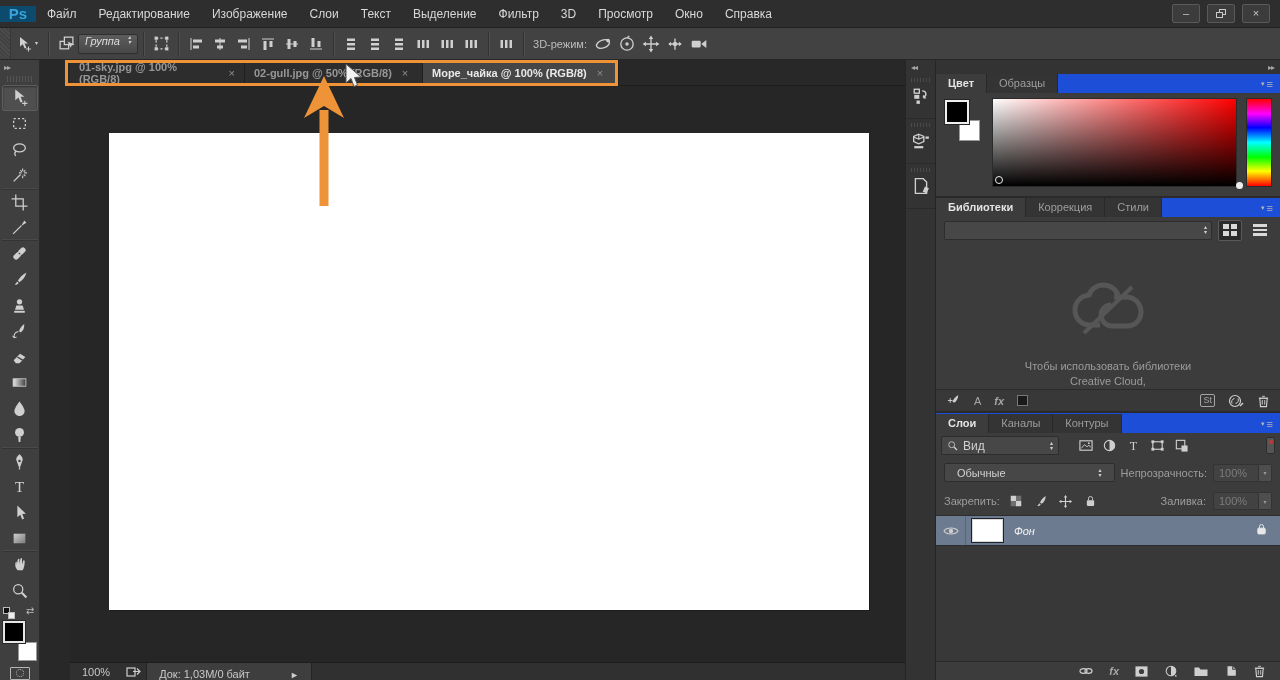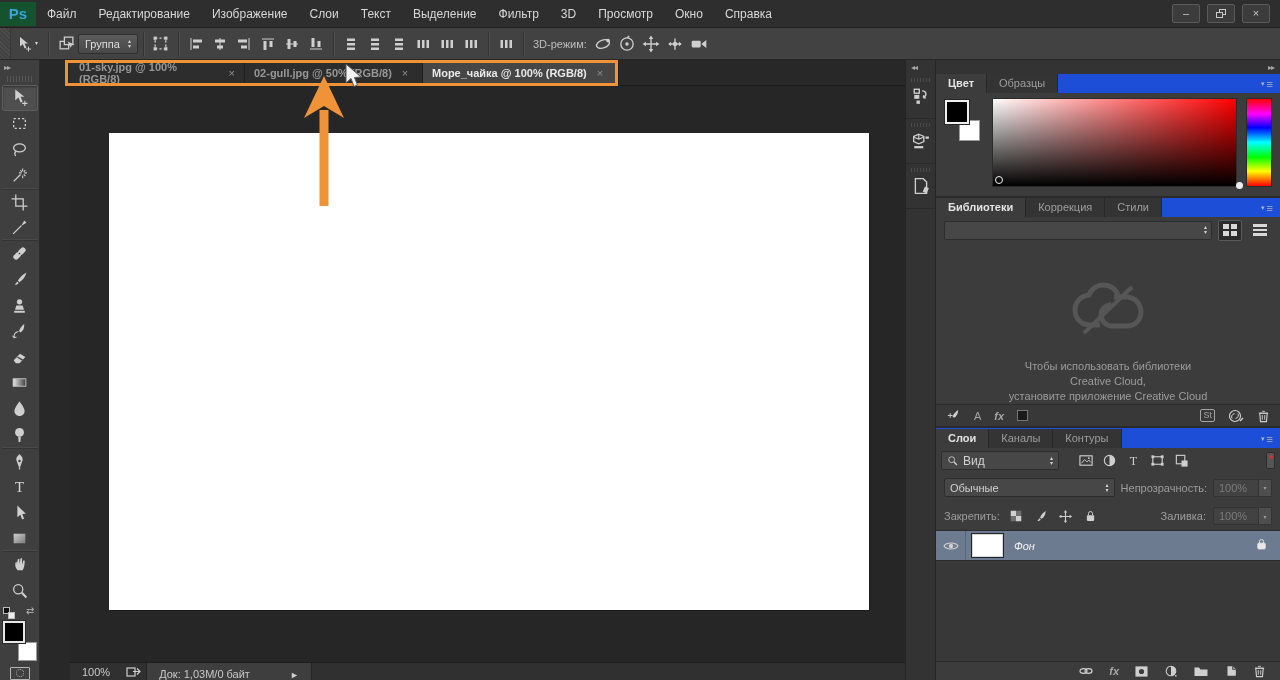--- a/index.html
+++ b/index.html
@@ -2,36 +2,36 @@
 <html><head>
 <meta charset="utf-8">
 <style>
   * { box-sizing: border-box; margin: 0; padding: 0; }
   html,body { width:1280px; height:680px; overflow:hidden; }
   body { font-family:"Liberation Sans", sans-serif; background:#282828; color:#d6d6d6; font-size:12px; }
   .app { width:1280px; height:680px; display:flex; flex-direction:column; }
 
   
   .menubar { height:28px; background:#2e2e2e; border-bottom:1px solid #202020; display:flex; align-items:center; }
-  .ps-logo { width:36px; height:24px; background:#14532d; color:#3ba3dc; font-weight:bold; font-size:15px; display:flex; align-items:center; justify-content:center; }
+  .ps-logo { width:36px; height:16px; background:#0c4a6e; color:#3ba3dc; font-weight:bold; font-size:15px; display:flex; align-items:center; justify-content:center; }
   .menu-items { display:flex; align-items:center; height:100%; }
   .menu-item { padding:0 11px; color:#d8d8d8; font-size:12px; line-height:28px; cursor:default; }
   .win-controls { margin-left:auto; display:flex; gap:7px; padding-right:10px; }
   .win-btn { width:28px; height:19px; background:#3c3c3c; border:1px solid #5a5a5a; border-radius:2px; color:#c9c9c9; display:flex; align-items:center; justify-content:center; font-size:11px; line-height:1; }
   .restore-glyph { position:relative; width:10px; height:9px; }
   .restore-glyph i { position:absolute; border:1px solid #c9c9c9; width:7px; height:6px; }
   .restore-glyph i:first-child { right:0; top:0; }
   .restore-glyph i:last-child { left:0; bottom:0; background:#3c3c3c; }
 
   
   .optionsbar { height:32px; background:#424242; border-bottom:1px solid #272727; display:flex; align-items:center; font-size:11px; color:#c6c6c6; }
   .grip-v { width:11px; height:100%; background:repeating-linear-gradient(45deg,#4e4e4e 0 1px,transparent 1px 3px); border-right:1px solid #373737; }
   .ob-item { display:flex; align-items:center; padding:0 5px; gap:3px; }
   .ob-div { width:1px; height:24px; background:#333; box-shadow:1px 0 0 #4f4f4f; margin:0 5px; }
-  .ob-select { background:linear-gradient(#5c5c5c,#484848); border:1px solid #2f2f2f; border-radius:2px; height:20px; display:flex; align-items:center; padding:0 6px; gap:8px; color:#dedede; }
+  .ob-select { background:linear-gradient(#5c5c5c,#484848); border:1px solid #2f2f2f; border-radius:2px; height:20px; display:flex; align-items:flex-start; padding:0 6px; gap:8px; color:#dedede;font-style:italic; }
   .spin { display:flex; flex-direction:column; font-size:6px; line-height:5px; color:#cfcfcf; }
   .ob-icon { width:24px; height:22px; display:flex; align-items:center; justify-content:center; }
   .ob-label { color:#bdbdbd; padding:0 4px; }
   svg.t { stroke:#cfcfcf; fill:none; stroke-width:1.2; }
   svg.t .f { fill:#cfcfcf; stroke:none; }
   svg.t .thin { stroke-width:1; }
 
   
   .workspace { flex:1; display:flex; min-height:0; }
 
@@ -122,21 +122,21 @@
 
   
   .layers-tabs { height:20px; }
   .filter-row { height:25px; display:flex; align-items:center; padding:0 5px; gap:3px; }
   .filter-select { width:118px; height:19px; background:#474747; border:1px solid #2d2d2d; border-radius:2px; display:flex; align-items:center; gap:5px; padding:0 5px; color:#d2d2d2; }
   .filter-select .spin { margin-left:auto; }
   .f-icon { width:21px; height:19px; display:flex; align-items:center; justify-content:center; }
   .f-toggle { margin-left:auto; width:9px; height:17px; background:#555; border:1px solid #2d2d2d; border-radius:2px; position:relative; }
   .f-toggle i { position:absolute; left:1.5px; top:2px; width:4px; height:4px; border-radius:50%; background:#c33; }
   .blend-row { height:29px; display:flex; align-items:center; padding:0 8px; gap:6px; color:#9d9d9d; font-size:11px; }
-  .blend-select { width:185px; height:19px; background:#474747; border:1px solid #2d2d2d; border-radius:2px; display:flex; align-items:center; padding:0 5px; color:#d2d2d2; }
+  .blend-select { width:185px; height:19px; background:#474747; border:1px solid #2d2d2d; border-radius:2px; display:flex; align-items:center; padding:0 12px; color:#d2d2d2; }
   .blend-select .spin { margin-left:auto; }
   .val-box { width:46px; height:18px; background:#424242; border:1px solid #333; border-radius:2px; display:flex; align-items:center; color:#7c7c7c; padding-left:5px; }
   .val-dd { width:13px; height:18px; background:#4e4e4e; border:1px solid #333; border-left:none; border-radius:0 2px 2px 0; display:flex; align-items:center; justify-content:center; font-size:6px; color:#9a9a9a; }
   .lock-row { height:28px; display:flex; align-items:center; padding:0 8px; gap:7px; color:#9d9d9d; font-size:11px; }
   .lk-icon { width:18px; height:17px; display:flex; align-items:center; justify-content:center; }
   .layer-list { flex:1; background:#383838; border-top:1px solid #2c2c2c; overflow:hidden; }
   .layer-row { height:30px; background:#6d7b90; display:flex; align-items:center; border-bottom:1px solid #2d2d2d; }
   .eye-cell { width:30px; height:100%; display:flex; align-items:center; justify-content:center; border-right:1px solid #5a6678; }
   .thumb { width:31px; height:23px; background:#fff; border:1px solid #d8d8d8; outline:1px solid #20242a; margin:0 11px 0 6px; }
   .layer-name { font-size:11px; font-style:italic; color:#f2f2f2; }
@@ -648,21 +648,20 @@
         <svg class="cc-icon" viewBox="0 0 76 58">
           <g fill="none" stroke="#565656" stroke-width="5">
             <path d="M30,44 H20 C11,44 5,37 5,29 C5,21 11,15 19,14 C21,8 27,4 33,4 C40,4 46,8 48,14"></path>
             <path d="M44,16 H56 C65,16 71,23 71,31 C71,39 65,45 57,45 H42 C36,45 31,40 31,34 C31,28 36,24 41,24"></path>
             <path d="M14,52 L62,6" stroke-width="4"></path>
           </g>
         </svg>
         <div class="lib-msg">
           <div>Чтобы использовать библиотеки</div>
           <div>Creative Cloud,</div>
-          <div>установите приложение Creative Cloud</div>
         </div>
       </div>
       <div class="lib-footer">
         <svg class="t" width="15" height="15" viewBox="0 0 16 16">
             <path class="f" d="M13,2 C10,4 8,6.5 7,9 L8.5,10.5 C11,9 13,6 13,2 Z"></path>
             <path d="M2,8 h5 M4.5,5.5 v5" class="thin"></path>
           </svg>
         <span>A</span>
         <span class="fx">fx</span>
         <span class="lib-sq"></span>

